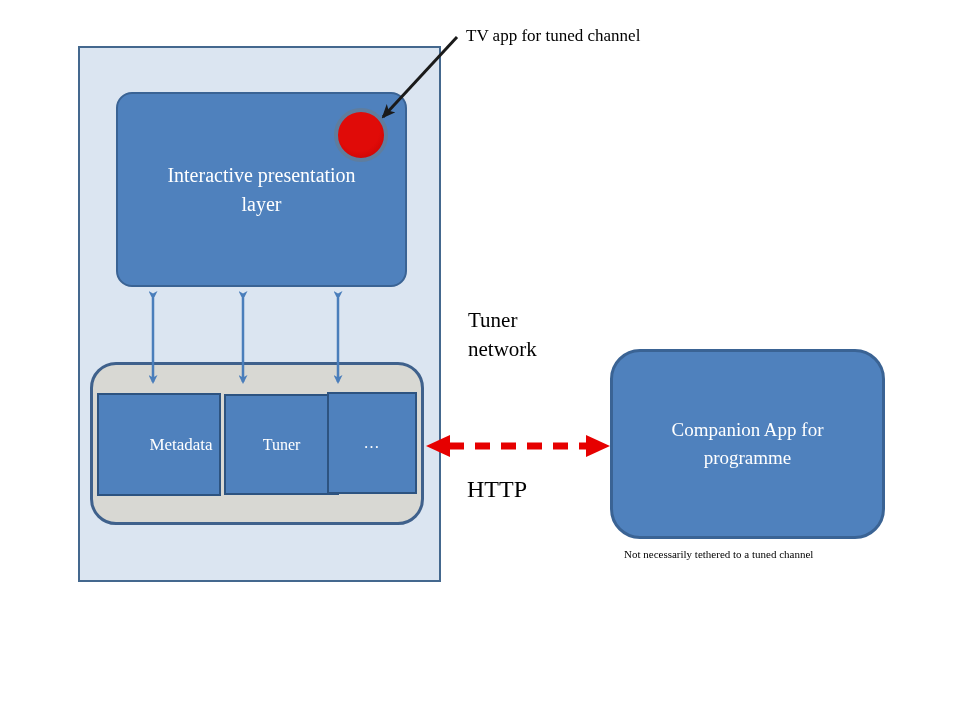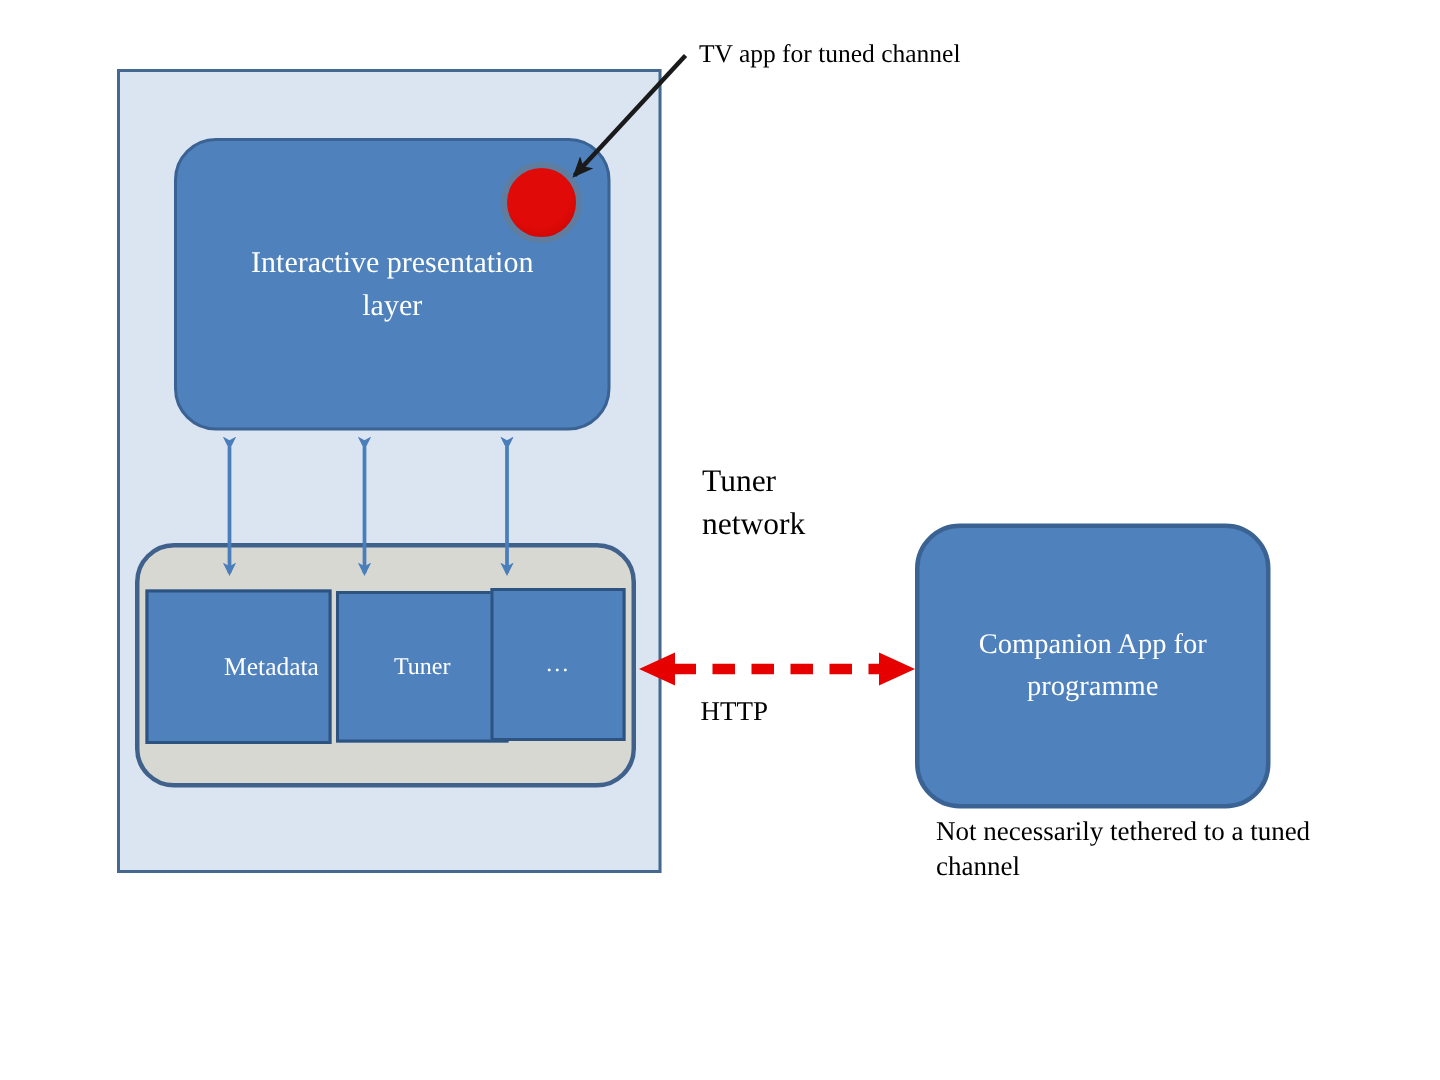--- a/index.html
+++ b/index.html
@@ -19,21 +19,21 @@
 
   .outer-box {
     left: 78px; top: 46px; width: 363px; height: 536px;
     background: var(--outer-fill, #dbe5f1);
     border: 2px solid var(--outer-border, #44688e);
   }
   .presentation-layer {
     left: 116px; top: 92px; width: 291px; height: 195px;
     background: var(--blue-fill, #4f81bd);
     border: 2px solid var(--blue-border, #3a6394);
-    border-radius: 28px;
+    border-radius: 16px;
     display: flex; align-items: center; justify-content: center;
     text-align: center;
     color: #ffffff; font-size: 20px; line-height: 29px;
     padding: 0 30px;
   }
   .red-circle {
     left: 334px; top: 108px; width: 54px; height: 54px;
     background: radial-gradient(circle at 45% 40%, #e00b08 55%, var(--circle-red, #c00000) 100%);
     border: 4px solid var(--circle-ring, #5f7d9e);
     border-radius: 50%;
@@ -56,36 +56,36 @@
   }
   .module-metadata { left: 97px;  top: 393px; width: 124px; height: 103px; font-size: 17px; padding-left: 44px; }
   .module-tuner    { left: 224px; top: 394px; width: 115px;  height: 101px; font-size: 16px; }
   .module-dots     { left: 327px; top: 392px; width: 90px;  height: 102px; font-size: 16px; letter-spacing: 1px; }
 
   .home-network-label {
     left: 468px; top: 306px; width: 105px;
     color: #000000; font-size: 21px; line-height: 29px;
   }
   .http-label {
-    left: 467px; top: 464px;
-    color: #000000; font-size: 18px;
+    left: 467px; top: 476px;
+    color: #000000; font-size: 24px;
   }
   .companion-box {
-    left: 610px; top: 349px; width: 237px; height: 190px;
+    left: 610px; top: 349px; width: 275px; height: 190px;
     background: var(--blue-fill, #4f81bd);
     border: 3px solid var(--blue-border, #3a6394);
     border-radius: 30px;
     display: flex; align-items: center; justify-content: center;
     text-align: center;
     color: #ffffff; font-size: 19px; line-height: 28px;
     padding: 0 20px;
   }
   .companion-note {
     left: 624px; top: 543px; width: 290px;
-    color: #000000; font-size: 18px; line-height: 23px;
+    color: #000000; font-size: 11px; line-height: 23px;
   }
   svg.arrow-layer {
     position: absolute; left: 0; top: 0;
     width: 960px; height: 720px;
     pointer-events: none;
   }
 </style>
 </head>
 <body>
 

